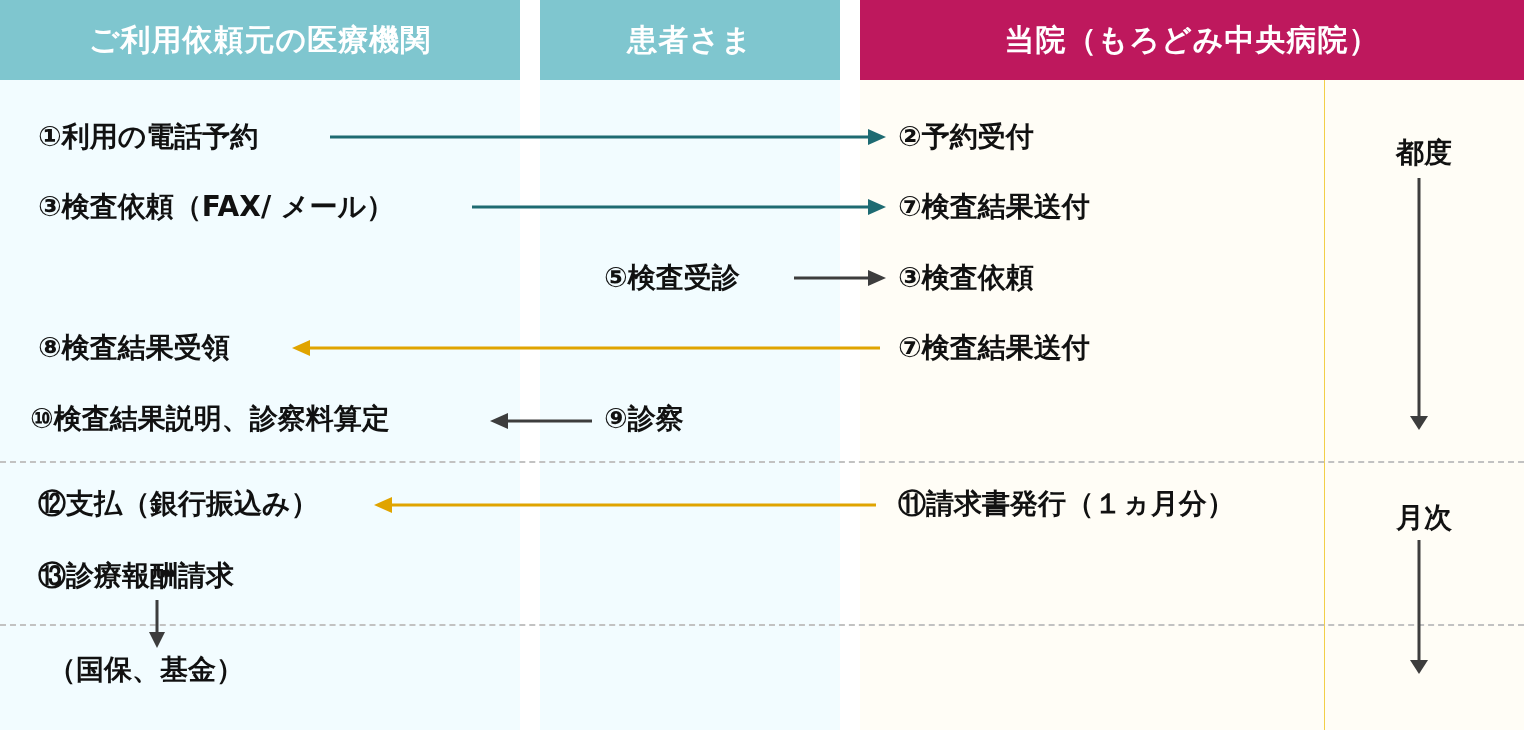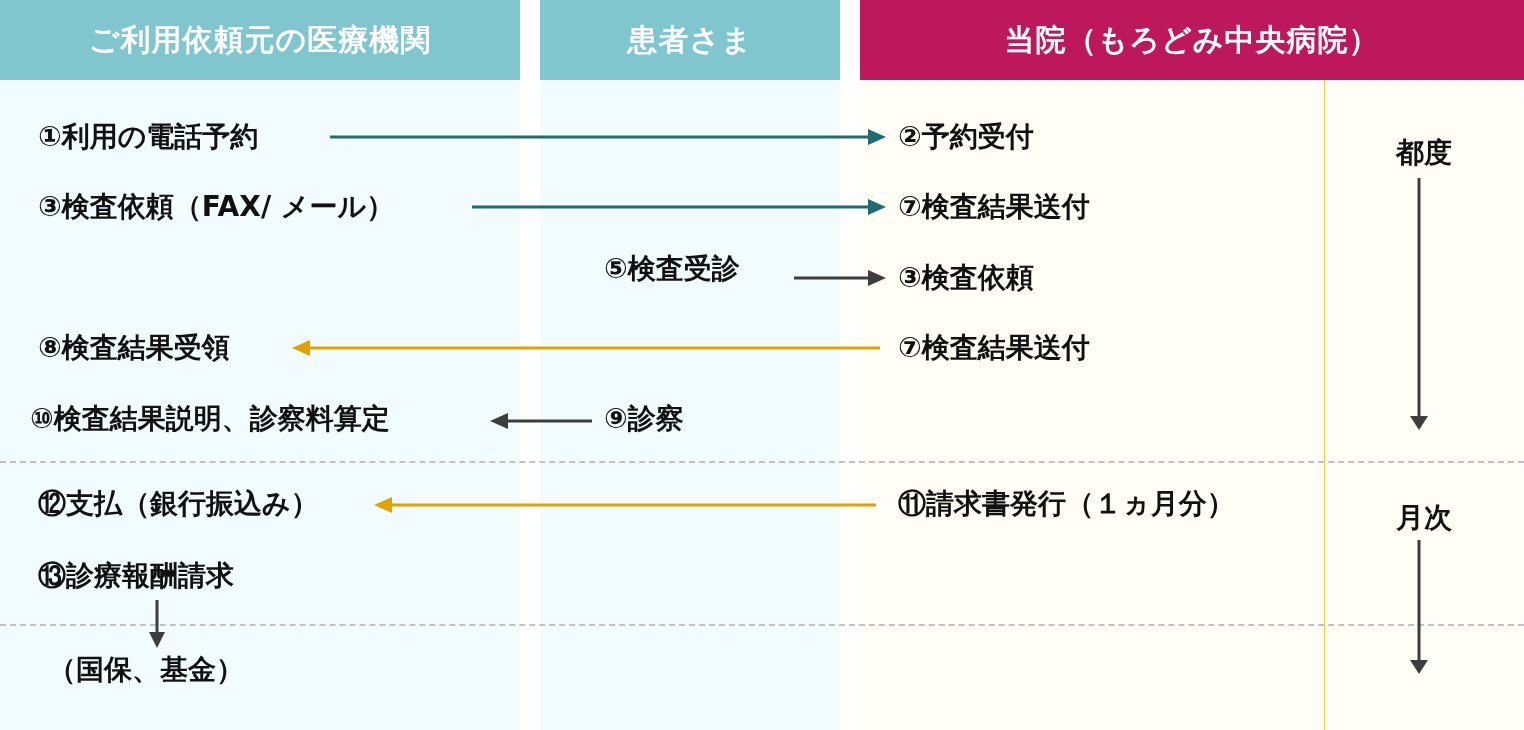--- a/index.html
+++ b/index.html
@@ -38,21 +38,21 @@
 <div class="hdr hdr-yellow" style="left:860px;width:664px;">当院（もろどみ中央病院）</div>
 
 <div class="vdiv"></div>
 <div class="dash" style="top:461px;"></div>
 <div class="dash" style="top:624px;"></div>
 
 <div class="lbl" style="left:38px;top:123px;">①利用の電話予約</div>
 <div class="lbl" style="left:898px;top:123px;">②予約受付</div>
 <div class="lbl" style="left:38px;top:193px;">③検査依頼（FAX/ メール）</div>
 <div class="lbl" style="left:898px;top:193px;">⑦検査結果送付</div>
-<div class="lbl" style="left:604px;top:255px;text-align:center;">⑤検査受診</div>
+<div class="lbl" style="left:604px;top:264px;text-align:center;">⑤検査受診</div>
 <div class="lbl" style="left:898px;top:264px;">③検査依頼</div>
 <div class="lbl" style="left:898px;top:334px;">⑦検査結果送付</div>
 <div class="lbl" style="left:38px;top:334px;">⑧検査結果受領</div>
 <div class="lbl" style="left:604px;top:405px;">⑨診察</div>
 <div class="lbl" style="left:30px;top:405px;">⑩検査結果説明、診察料算定</div>
 <div class="lbl" style="left:898px;top:490px;">⑪請求書発行（１ヵ月分）</div>
 <div class="lbl" style="left:38px;top:490px;">⑫支払（銀行振込み）</div>
 <div class="lbl" style="left:38px;top:562px;">⑬診療報酬請求</div>
 <div class="lbl" style="left:48px;top:656px;">（国保、基金）</div>
 

